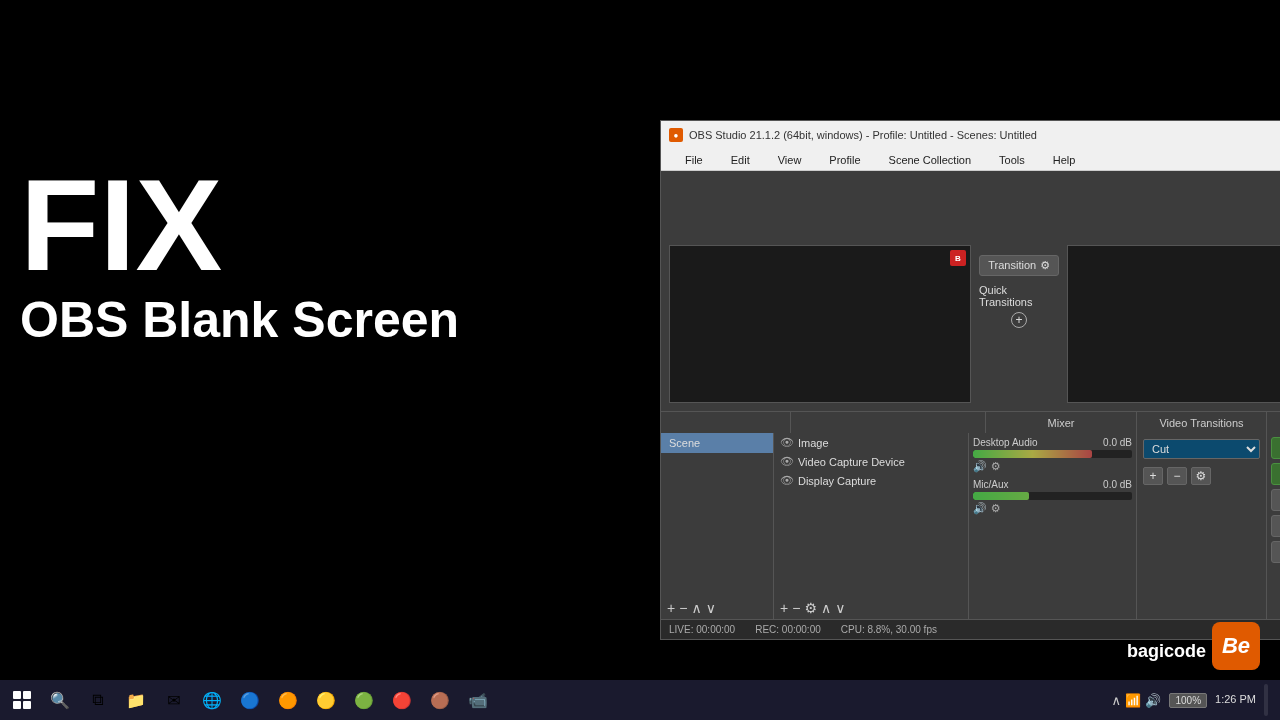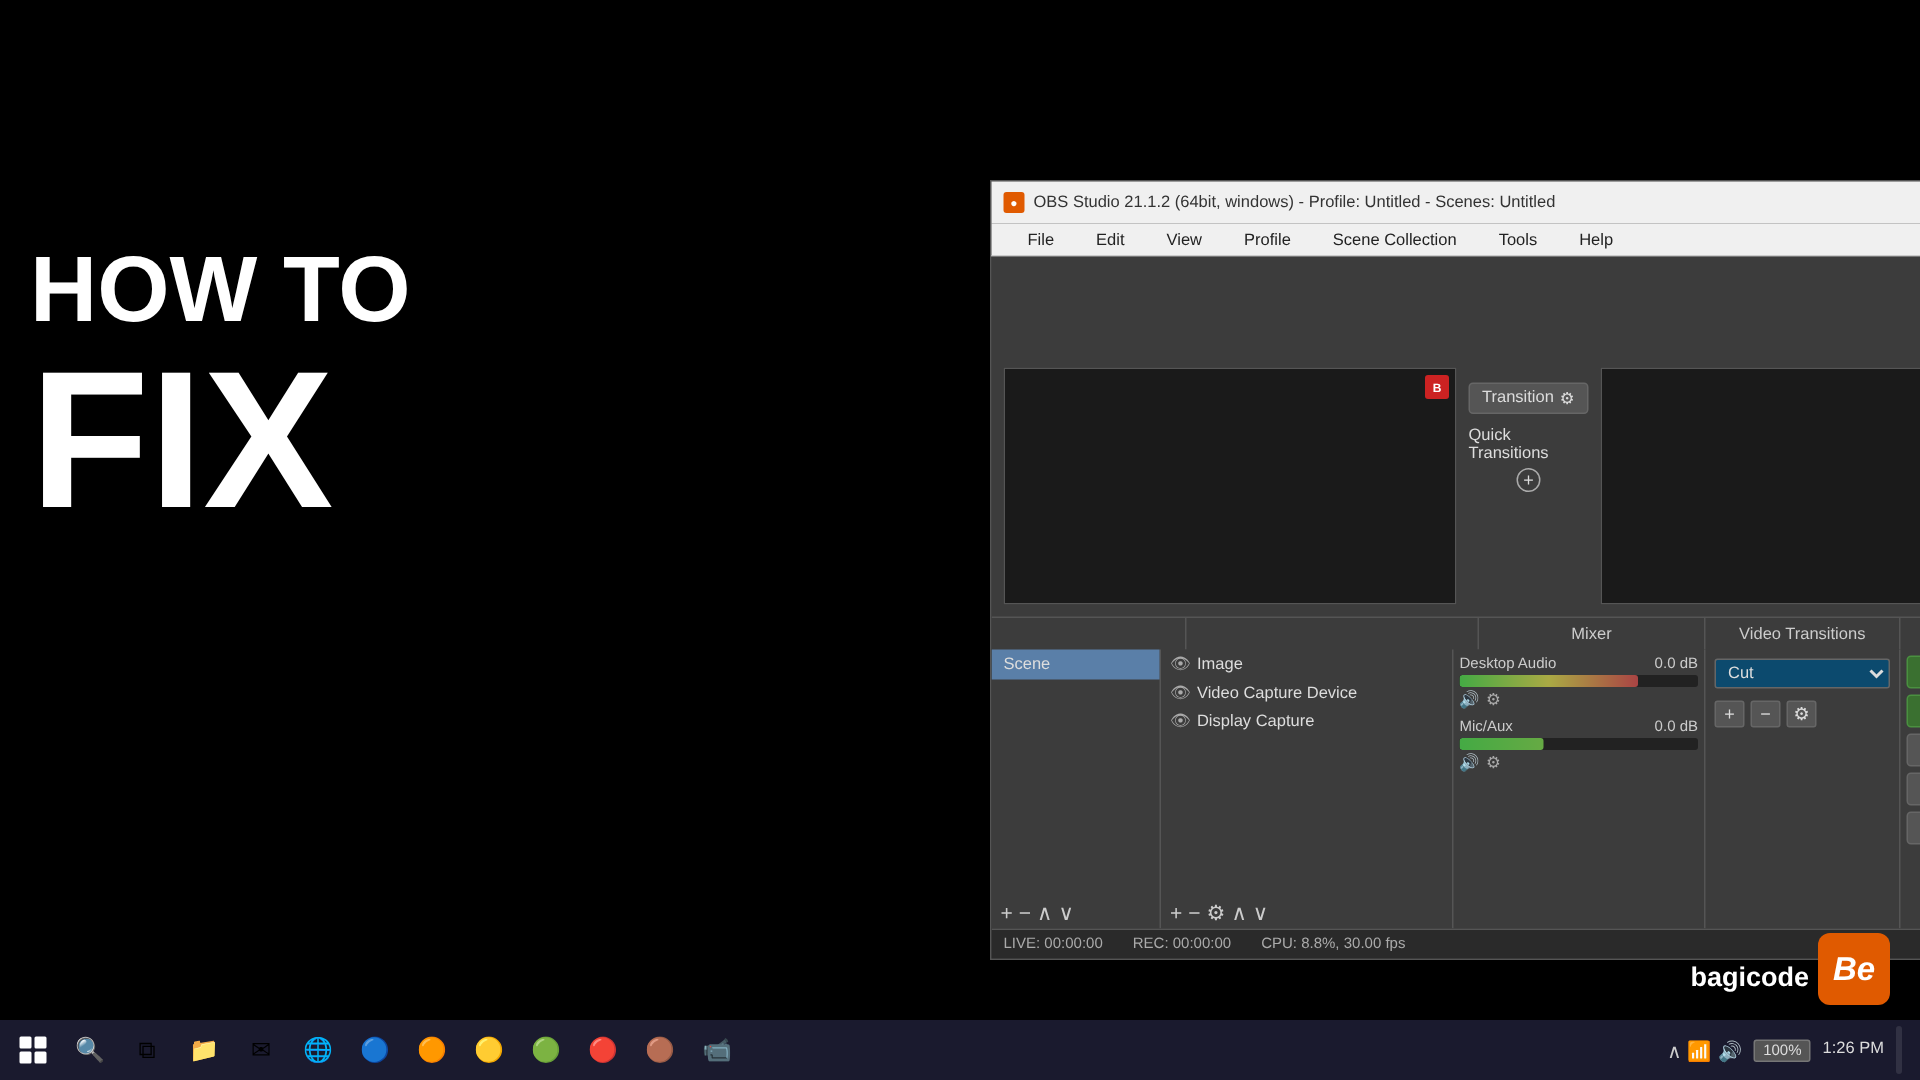--- a/index.html
+++ b/index.html
@@ -145,21 +145,21 @@
       align-items: center;
       justify-content: center;
       font-size: 8px;
       color: white;
       font-weight: bold;
     }
     .transition-panel {
       width: 80px;
       display: flex;
       flex-direction: column;
-      align-items: flex-start;
+      align-items: flex-end;
       justify-content: center;
       gap: 8px;
     }
     .transition-btn {
       display: flex;
       align-items: center;
       gap: 4px;
       background: #555;
       border: 1px solid #666;
       border-radius: 3px;
@@ -543,22 +543,22 @@
       top: 60px;
       width: 718px;
       height: 520px;
       z-index: 5;
     }
   </style>
 </head>
 <body>
 
 <div class="overlay-text">
-  <div class="how-to">HOW TO</div>
   <div class="fix">FIX</div>
+  <div class="obs-blank">OBS Blank Screen</div>
 </div>
 
 <div class="obs-wrapper">
   <div class="obs-window">
 
     <div class="title-bar">
       <div class="title-bar-icon">●</div>
       <div class="title-bar-text">OBS Studio 21.1.2 (64bit, windows) - Profile: Untitled - Scenes: Untitled</div>
 
     </div>

